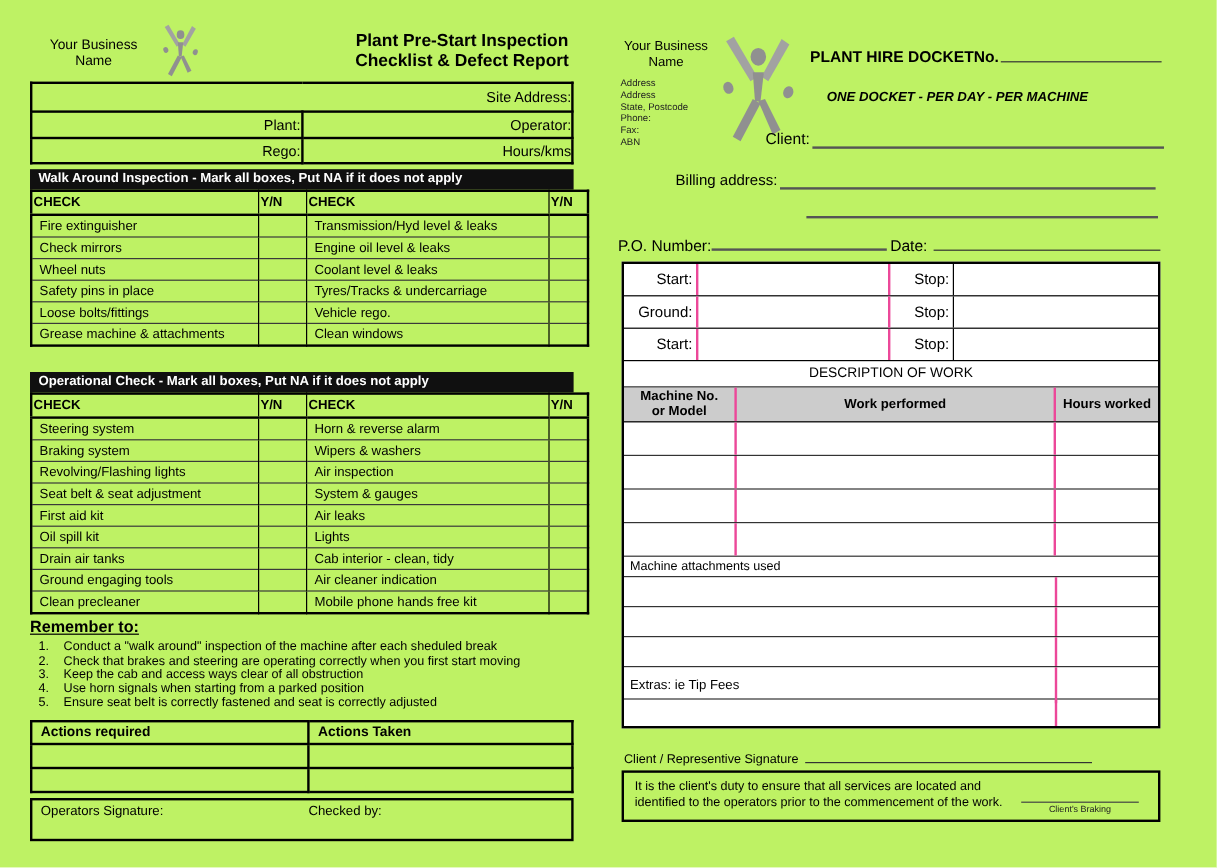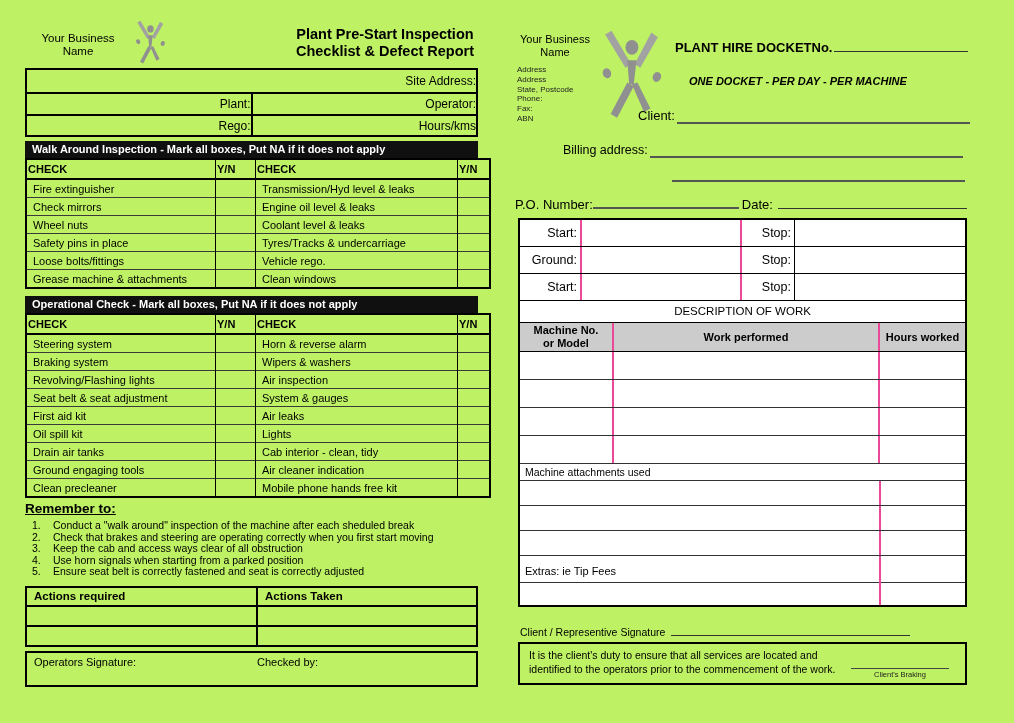--- a/index.html
+++ b/index.html
@@ -18,21 +18,21 @@
   table{border-collapse:collapse;table-layout:fixed;}
   .info-table{width:453px;border:2px solid #000;text-align:right;}
   .info-table td{border:2px solid #000;font-size:12px;padding:0 0 0 8px;vertical-align:middle;}
   .info-table tr:nth-child(1) td{height:22px;}
   .info-table tr:nth-child(2) td{height:20px;}
   .info-table tr:nth-child(3) td{height:19px;}
   .info-c1{width:205px;}
 
   .band{margin-top:4px;height:17px;line-height:17px;background:#101010;color:#fff;
         font-size:11px;font-weight:bold;padding-left:7px;}
-  .band2{margin-top:7px;}
+  .band2{margin-top:21px;}
 
   .check-table{width:453px;border:2px solid #000;}
   .check-table th{font-size:11px;font-weight:bold;text-align:left;height:16px;
                   border-bottom:2px solid #000;border-right:1.5px solid #000;}
   .check-table td{font-size:11px;height:17px;padding:0 0 0 6px;
                   border-top:1px solid #3a3a3a;border-right:1.5px solid #000;}
   .check-table .yn{padding:0;}
   .check-table th:last-child,.check-table td:last-child{border-right:none;}
   .cw1{width:186px}.cw2{width:37px}.cw3{width:199px}.cw4{width:29px}
 

